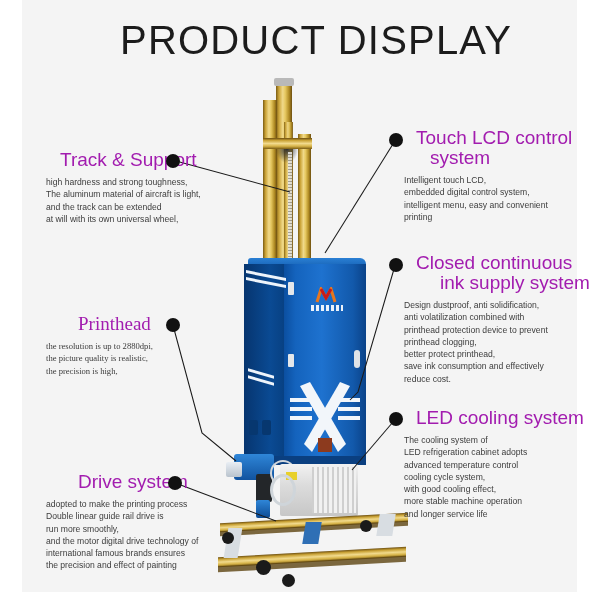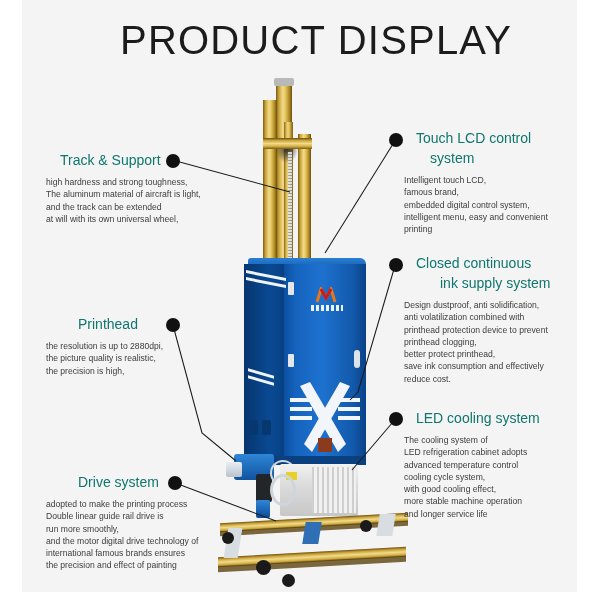--- a/index.html
+++ b/index.html
@@ -18,21 +18,21 @@
   
   #title{
     position:absolute;left:120px;top:18px;width:420px;
     font-size:40px;letter-spacing:1.2px;color:#1c1c1c;
     font-weight:400;white-space:nowrap;
   }
 
   
   .callout{position:absolute;}
   .c-head{
-    font-size:14px;color:#0f766e;font-weight:400;
+    font-size:19px;color:#a21caf;font-weight:400;
     line-height:20px;white-space:nowrap;
   }
   .c-body{
     font-size:8.6px;color:#3c3c3c;line-height:12.3px;
     margin-top:6px;
   }
   .c-body div{white-space:nowrap;}
 
   .left .c-head{text-align:left;}
   .right .c-head{text-align:left;}
@@ -208,21 +208,21 @@
     <div class="c-head">Track &amp; Support</div>
     <div class="c-body">
       <div>high hardness and strong toughness,</div>
       <div>The aluminum material of aircraft is light,</div>
       <div>and the track can be extended</div>
       <div>at will with its own universal wheel,</div>
     </div>
   </div>
   <div class="dot" style="left:166px;top:154px;"></div>
 
-  <div class="callout left" id="co-printhead" style="left:46px;top:314px;width:240px;">
+  <div class="callout left" id="co-printhead" style="left:46px;top:314px;width:240px;font-family:Liberation Serif, serif;">
     <div class="c-head">Printhead</div>
     <div class="c-body">
       <div>the resolution is up to 2880dpi,</div>
       <div> the picture quality is realistic,</div>
       <div>the precision is high,</div>
     </div>
   </div>
   <div class="dot" style="left:166px;top:318px;"></div>
 
   <div class="callout left" id="co-drive" style="left:46px;top:472px;width:250px;">
@@ -238,21 +238,20 @@
   </div>
   <div class="dot" style="left:168px;top:476px;"></div>
 
   <div class="callout right" id="co-lcd" style="left:404px;top:128px;width:190px;">
     <div class="c-head">
       <span>Touch LCD control</span>
       <span class="l2">system</span>
     </div>
     <div class="c-body">
       <div>Intelligent touch LCD,</div>
-      <div>famous brand,</div>
       <div>embedded digital control system,</div>
       <div> intelligent menu, easy and convenient</div>
       <div>printing</div>
     </div>
   </div>
   <div class="dot" style="left:389px;top:133px;"></div>
 
   <div class="callout right" id="co-ink" style="left:404px;top:253px;width:200px;">
     <div class="c-head">
       <span>Closed continuous</span>

